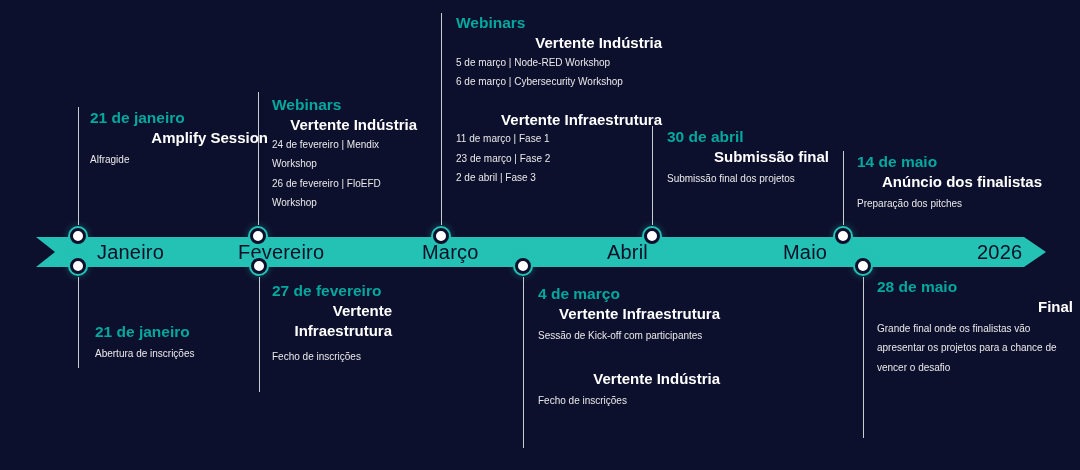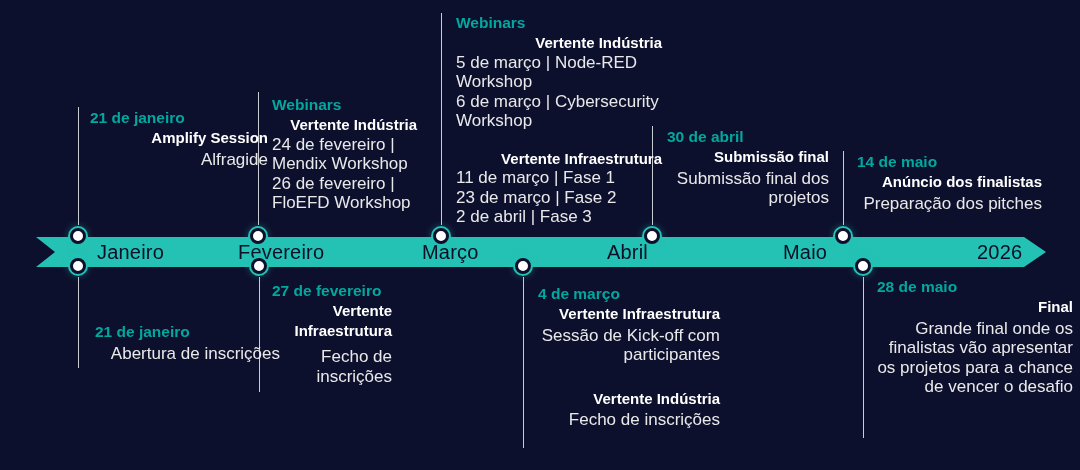--- a/index.html
+++ b/index.html
@@ -25,22 +25,22 @@
   .node{
     position:absolute;width:10px;height:10px;border-radius:50%;
     background:#ffffff;border:3px solid var(--bg);
     box-shadow:0 0 0 2px var(--band),0 0 7px 2px rgba(36,194,180,.38);
     transform:translate(-50%,-50%);z-index:4;
   }
 
   .event{position:absolute;z-index:2;}
   .event .date{font-size:15.5px;font-weight:bold;color:var(--accent);line-height:20px;white-space:nowrap;}
   .event .title{font-size:15px;font-weight:bold;color:var(--title);line-height:19.5px;text-align:right;}
-  .event .body,.event .item{font-size:17px;color:var(--body);line-height:19.5px;}
-  .event .body{margin-top:2px;text-align:right;}
+  .event .body,.event .item{font-size:10px;color:var(--body);line-height:19.5px;}
+  .event .body{margin-top:2px;}
   .event .body.spaced{margin-top:7px;}
   .event .sec2{margin-top:18px;}
   .event .group2{margin-top:24px;}
 </style>
 </head>
 <body>
 
 <div class="stage">
 
   <div class="connector" style="left:78px;top:107px;height:118px"></div>

